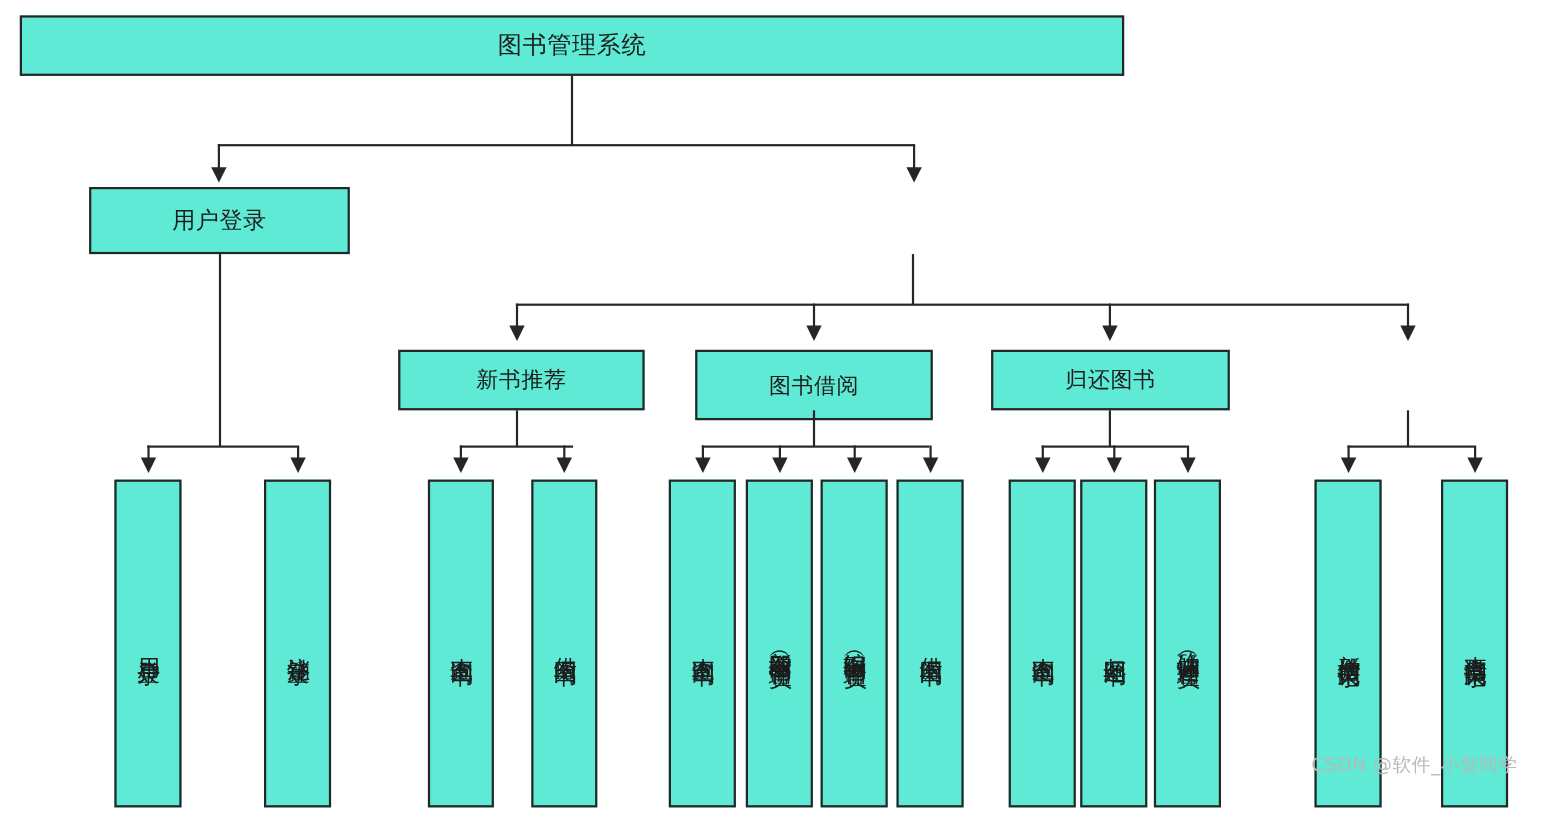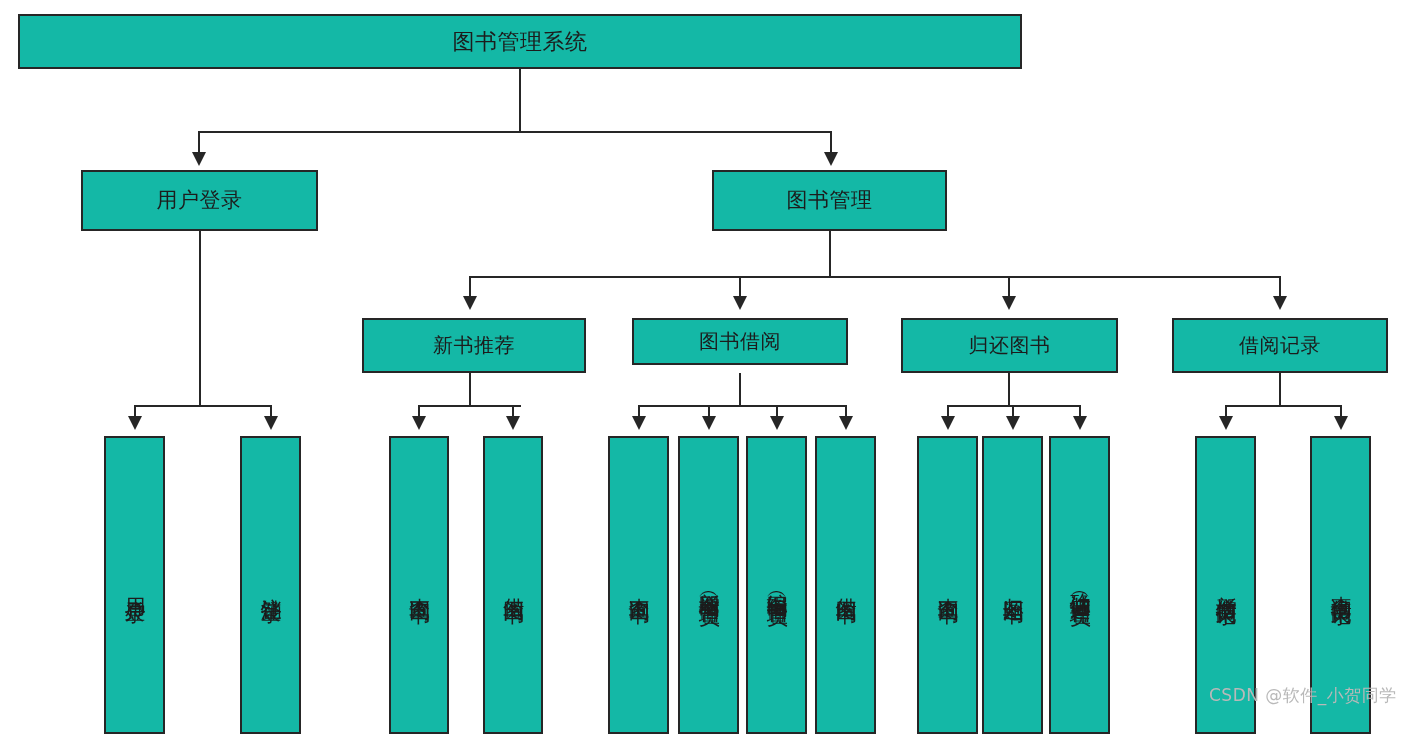--- a/index.html
+++ b/index.html
@@ -13,21 +13,21 @@
     width:1405px;
     height:747px;
     background:#ffffff;
     overflow:hidden;
   }
   
   .node{
     position:absolute;
     box-sizing:border-box;
     border:2.2px solid #262626;
-    background:#14b8a6;
+    background:#5eead4;
     display:flex;
     align-items:center;
     justify-content:center;
     text-align:center;
   }
   .node .label{
     font-size:21px;
     line-height:1.15;
     letter-spacing:0.5px;
     color:#1c1c1c;
@@ -101,23 +101,20 @@
   <div class="vline" style="left:198px;top:131px;height:23px;"></div>
   <div class="arrow" style="left:192px;top:152px;"></div>
 
   <div class="vline" style="left:830px;top:131px;height:23px;"></div>
   <div class="arrow" style="left:824px;top:152px;"></div>
 
   <div class="node lvl2" style="left:81px;top:170px;width:237px;height:61px;">
     <span class="label">用户登录</span>
   </div>
 
-  <div class="node lvl2" style="left:712px;top:170px;width:235px;height:61px;">
-    <span class="label">图书管理</span>
-  </div>
 
   <div class="vline" style="left:199px;top:231px;height:175px;"></div>
   <div class="hline" style="left:134px;top:405px;width:136px;"></div>
   <div class="vline" style="left:134px;top:405px;height:13px;"></div>
   <div class="arrow" style="left:128px;top:416px;"></div>
   <div class="vline" style="left:270px;top:405px;height:13px;"></div>
   <div class="arrow" style="left:264px;top:416px;"></div>
 
   <div class="vline" style="left:829px;top:231px;height:46px;"></div>
   <div class="hline" style="left:469px;top:276px;width:812px;"></div>
@@ -126,28 +123,25 @@
   <div class="vline" style="left:739px;top:276px;height:22px;"></div>
   <div class="arrow" style="left:733px;top:296px;"></div>
   <div class="vline" style="left:1008px;top:276px;height:22px;"></div>
   <div class="arrow" style="left:1002px;top:296px;"></div>
   <div class="vline" style="left:1279px;top:276px;height:22px;"></div>
   <div class="arrow" style="left:1273px;top:296px;"></div>
 
   <div class="node lvl3" style="left:362px;top:318px;width:224px;height:55px;">
     <span class="label">新书推荐</span>
   </div>
-  <div class="node lvl3" style="left:632px;top:318px;width:216px;height:47px;">
+  <div class="node lvl3" style="left:632px;top:318px;width:216px;height:64px;">
     <span class="label">图书借阅</span>
   </div>
   <div class="node lvl3" style="left:901px;top:318px;width:217px;height:55px;">
     <span class="label">归还图书</span>
-  </div>
-  <div class="node lvl3" style="left:1172px;top:318px;width:216px;height:55px;">
-    <span class="label">借阅记录</span>
   </div>
 
   <div class="vline" style="left:469px;top:373px;height:33px;"></div>
   <div class="hline" style="left:418px;top:405px;width:103px;"></div>
   <div class="vline" style="left:418px;top:405px;height:13px;"></div>
   <div class="arrow" style="left:412px;top:416px;"></div>
   <div class="vline" style="left:512px;top:405px;height:13px;"></div>
   <div class="arrow" style="left:506px;top:416px;"></div>
 
   <div class="vline" style="left:739px;top:373px;height:33px;"></div>
@@ -214,15 +208,15 @@
     <span class="label">确认归还（管理员）</span>
   </div>
 
   <div class="node leaf" style="left:1195px;top:436px;width:61px;height:298px;">
     <span class="label">新增借阅记录</span>
   </div>
   <div class="node leaf" style="left:1310px;top:436px;width:61px;height:298px;">
     <span class="label">查询借阅记录</span>
   </div>
 
-  <div id="watermark" style="left:1192px;top:684px;margin-left:17px;">CSDN @软件_小贺同学</div>
+  <div id="watermark" style="left:1192px;top:684px;">CSDN @软件_小贺同学</div>
 
 </div>
 
 </body></html>

